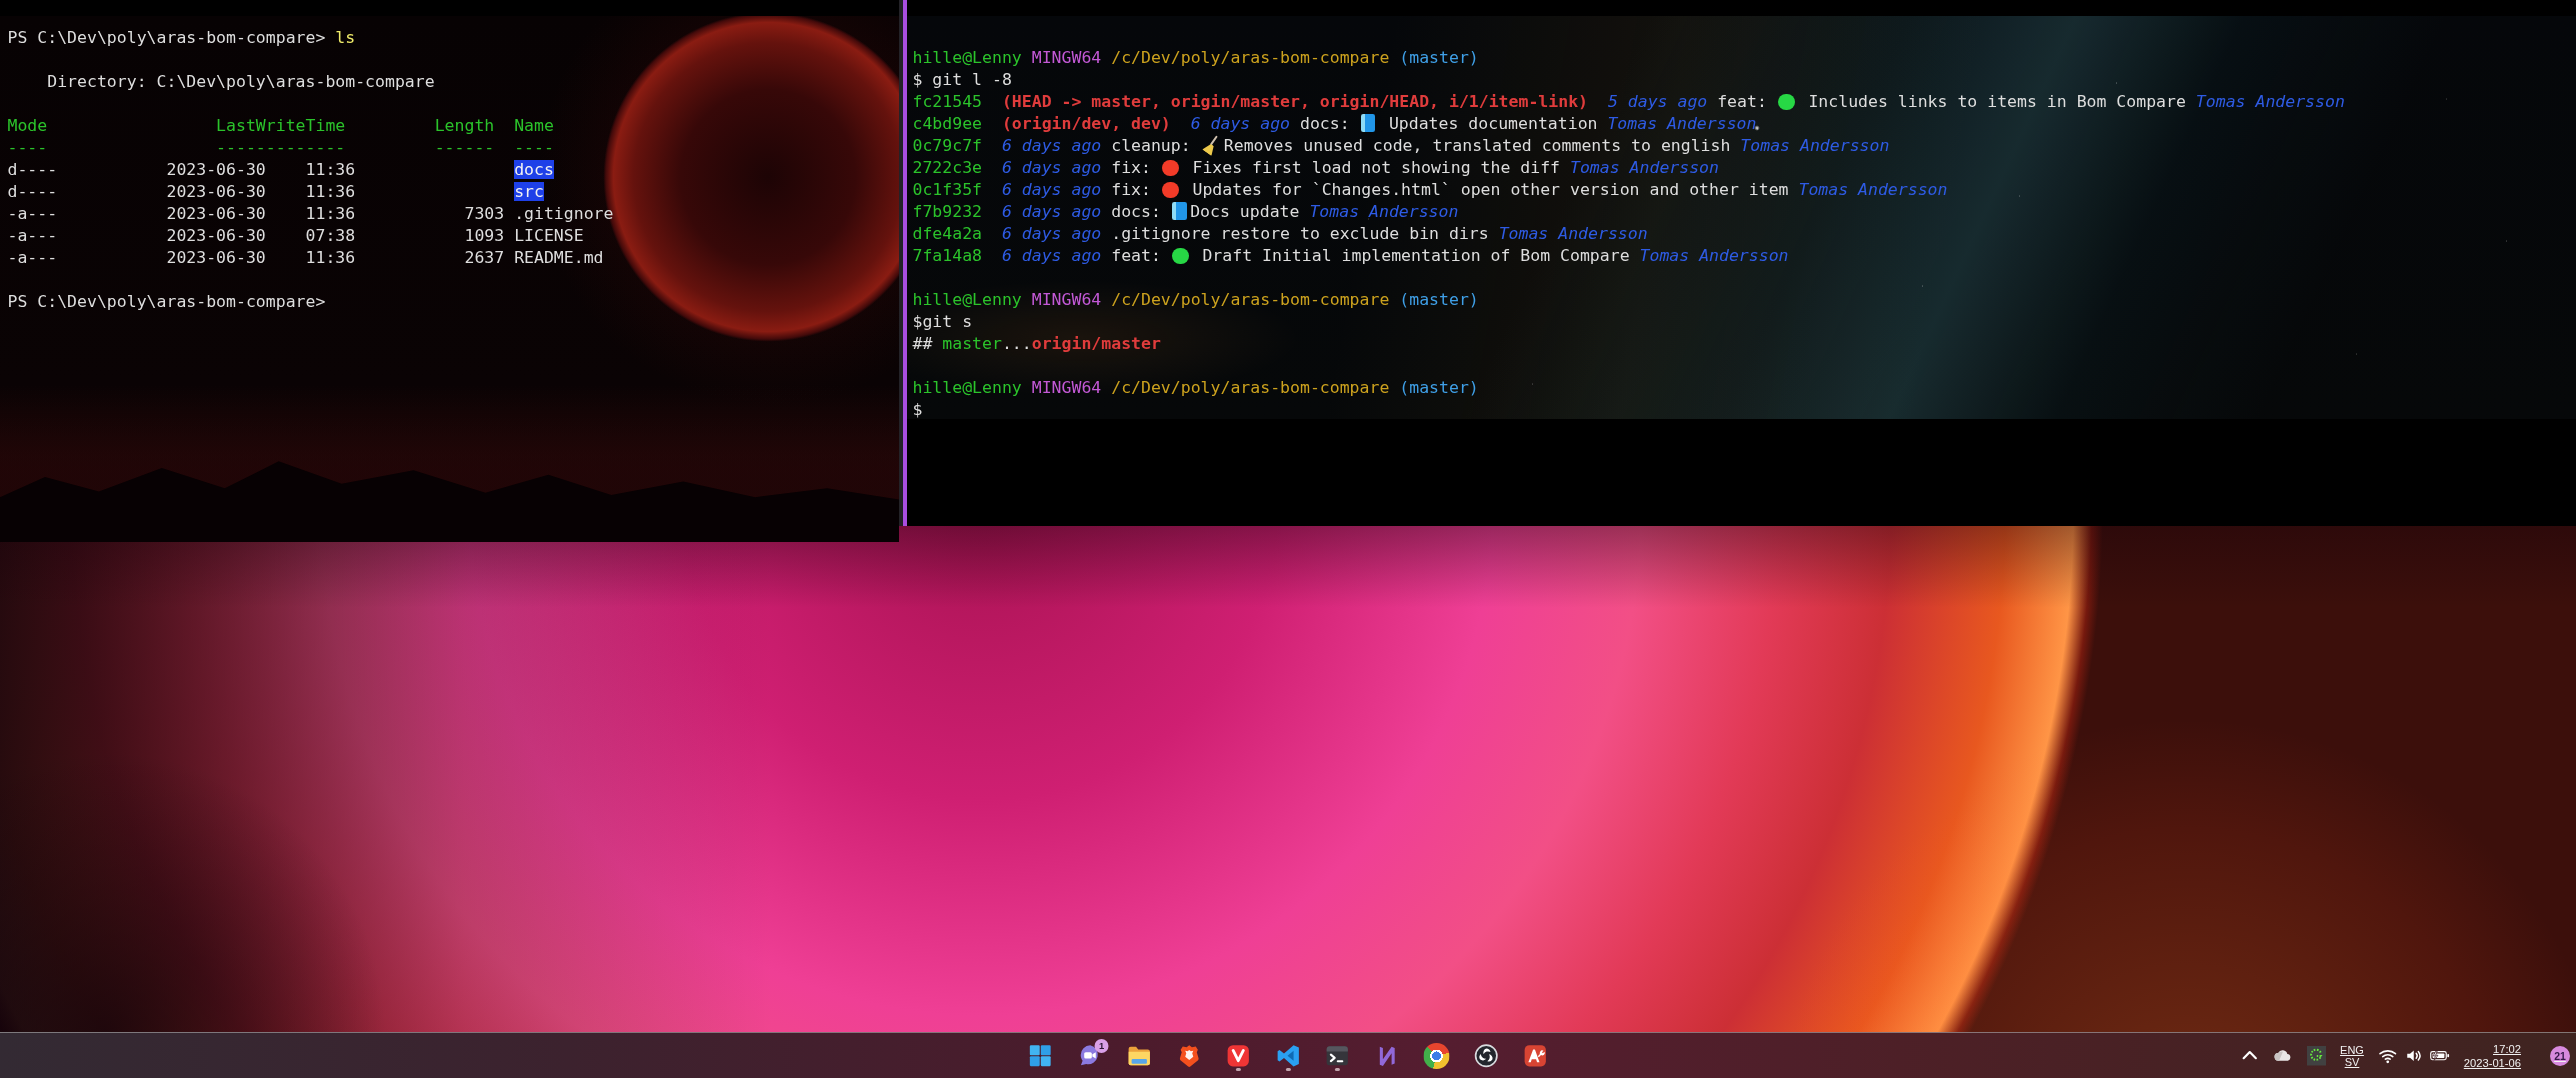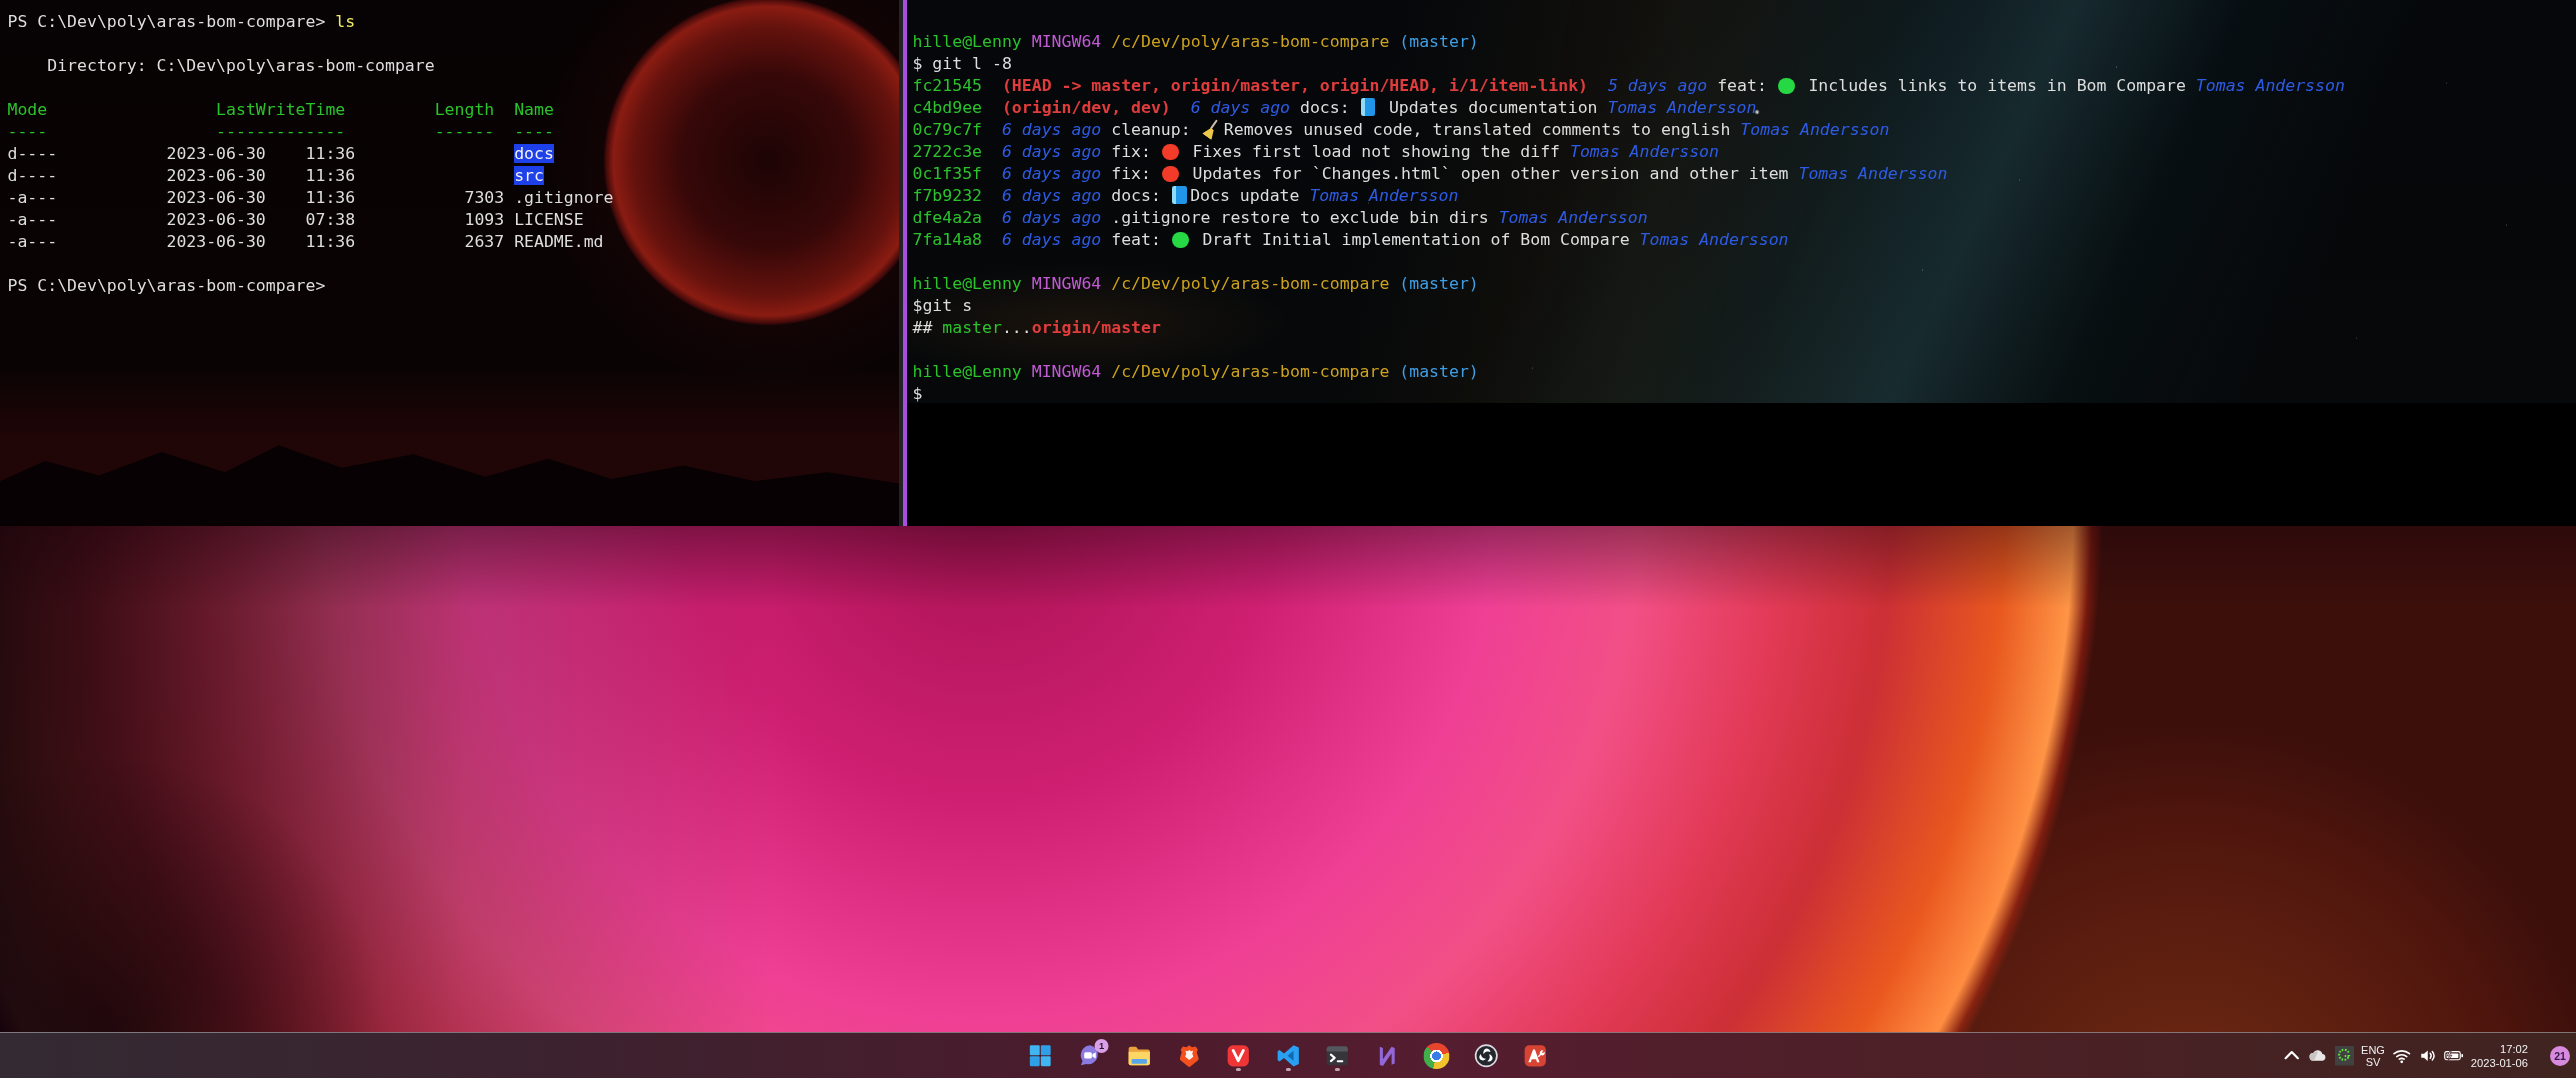--- a/index.html
+++ b/index.html
@@ -1,20 +1,20 @@
 <!DOCTYPE html>
 <html style="font-size:12px"><head>
 <meta charset="utf-8">
 <style>
   html,body{margin:0;padding:0;background:#000;}
   .screen{position:relative;width:2576px;height:1078px;overflow:hidden;background:#000;font-family:"Liberation Sans",sans-serif;}
 
   
   .terminal{position:absolute;top:0;left:0;width:2576px;height:526px;display:flex;}
-  .pane{position:relative;overflow:hidden;}
+  .pane{position:relative;overflow:hidden;margin-top:16px;}
   .pane-left{width:899px;height:526px;
     background:
       radial-gradient(circle 168px at 768px 161px, #1d0405 0%, #370808 52%, #65120d 80%, #8a1c12 92%, #430a0a 96.5%, rgba(0,0,0,0) 98%),
       radial-gradient(circle 322px at 771px 157px, rgba(118,18,14,0.30), rgba(0,0,0,0) 72%),
       linear-gradient(180deg, #070203 0%, #0a0304 70%, #160405 100%);}
   .pane-left::after{content:'';position:absolute;left:0;right:0;bottom:0;height:157px;z-index:1;
     background:linear-gradient(180deg, rgba(46,7,9,0) 0%, rgba(52,9,10,0.45) 45%, rgba(32,5,7,0.9) 100%);}
   .mountains{position:absolute;bottom:0;left:0;width:100%;height:112px;z-index:2;background:#070103;
     clip-path:polygon(0 60%,5% 42%,11% 55%,18% 34%,25% 52%,31% 28%,38% 48%,46% 36%,54% 56%,61% 40%,68% 58%,76% 46%,84% 60%,92% 52%,100% 62%,100% 100%,0 100%);}
   .divider{width:7.5px;height:526px;background:linear-gradient(90deg,#232227 0 3.7px,#a94ee0 3.7px 7.5px);}
@@ -66,21 +66,21 @@
   .tb-icon{width:30px;height:30px;position:relative;display:flex;align-items:center;justify-content:center;border-radius:4.5px;}
   .glyph{width:25.5px;height:25.5px;display:block;}
   .glyph svg{width:100%;height:100%;display:block;}
   .run-dot{position:absolute;bottom:0px;left:50%;transform:translateX(-50%);width:5.2px;height:2.6px;border-radius:1.5px;background:#c2a6ae;}
   .tb-badge{position:absolute;top:-2.2px;right:-3.7px;width:14.2px;height:14.2px;border-radius:50%;background:#d9a0e8;color:#2a1633;
     font:700 9.4px "Liberation Sans",sans-serif;display:flex;align-items:center;justify-content:center;}
   .g-chrome{border-radius:50%;background:
     radial-gradient(circle at 50% 50%, #3b7de8 0 4.5px, #ffffff 4.5px 6.4px, rgba(0,0,0,0) 6.4px),
     conic-gradient(from -45deg, #e8452e 0 120deg, #f2c12e 0 240deg, #42b04a 0 360deg);}
 
-  .tray{position:absolute;right:6px;top:0;height:46px;display:flex;align-items:center;gap:7px;color:#f2f2f2;}
+  .tray{position:absolute;right:6px;top:0;height:46px;display:flex;align-items:center;gap:14px;color:#f2f2f2;text-decoration:underline;}
   .tray .tico{width:19.5px;height:19.5px;display:block;}
   .tico svg{width:100%;height:100%;display:block;}
   .tray-chevron{width:15px;height:15px;}
   .lang{display:flex;flex-direction:column;align-items:center;font-size:11px;line-height:12px;font-weight:400;}
   .quick{display:flex;align-items:center;gap:6.7px;}
   .clock{display:flex;flex-direction:column;align-items:flex-end;font-size:11.2px;line-height:14.2px;}
   .notif-badge{min-width:20px;height:20px;border-radius:50%;background:#d78ade;color:#35184a;
     font:700 10.5px "Liberation Sans",sans-serif;display:flex;align-items:center;justify-content:center;margin-left:15px;}
 </style>
 </head>

